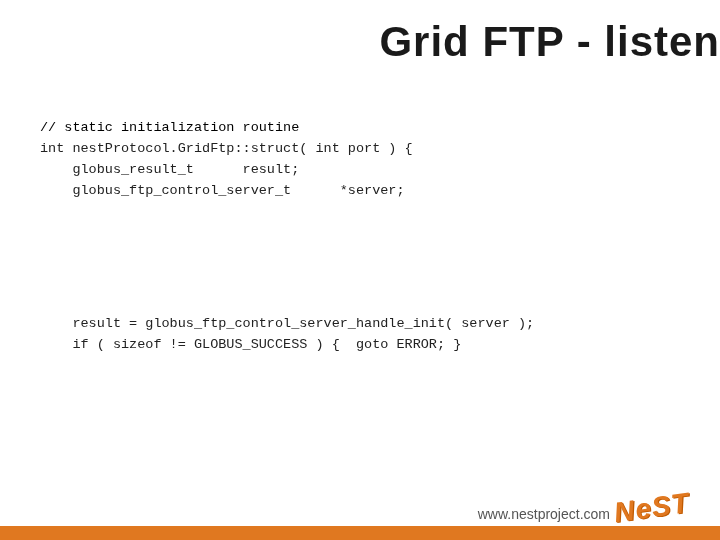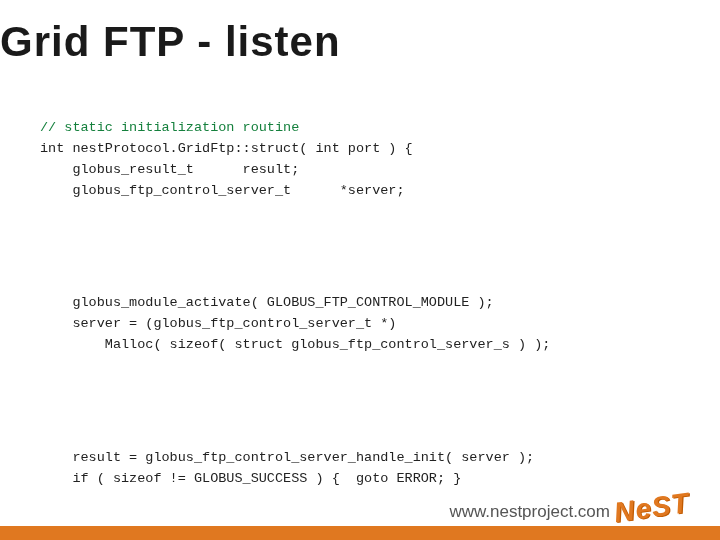--- a/index.html
+++ b/index.html
@@ -13,21 +13,21 @@
     }
 
     .slide-container {
       width: 720px;
       height: 540px;
       background: #ffffff;
       position: relative;
     }
 
     .title {
-      text-align: left;
+      text-align: right;
       font-size: 42px;
       font-weight: bold;
       color: #1a1a1a;
       padding-top: 18px;
       padding-bottom: 10px;
       letter-spacing: 1px;
     }
 
     .code-block {
       font-family: 'Courier New', Courier, monospace;
@@ -63,44 +63,40 @@
       font-style: italic;
       transform: rotate(-8deg);
       letter-spacing: 1px;
       text-shadow: 1px 1px 0 #c05a00;
     }
 
     .website {
       position: absolute;
       bottom: 18px;
       right: 110px;
-      font-size: 17px;
+      font-size: 14px;
       color: #555;
       font-family: Arial, Helvetica, sans-serif;
     }
 
-    .comment { color: #15803d; }
+    .comment { color: #000000; }
   </style>
 </head>
 <body>
 
 <div class="slide-container">
 
   <h1 class="title">Grid FTP - listen</h1>
 
   <div class="code-block">
     <div class="code-section"><span class="comment">// static initialization routine</span>
 <span>int nestProtocol.GridFtp::struct( int port ) {</span>
 <span>    globus_result_t      result;</span>
 <span>    globus_ftp_control_server_t      *server;</span></div>
 
-    <div class="code-section">
-<span>    globus_module_activate( GLOBUS_FTP_CONTROL_MODULE );</span>
-<span>    server = (globus_ftp_control_server_t *)</span>
-<span>        Malloc( sizeof( struct globus_ftp_control_server_s ) );</span></div>
 
     <div class="code-section">
 <span>    result = globus_ftp_control_server_handle_init( server );</span>
 <span>    if ( sizeof != GLOBUS_SUCCESS ) {  goto ERROR; }</span></div>
 
     
 
     
 
     

